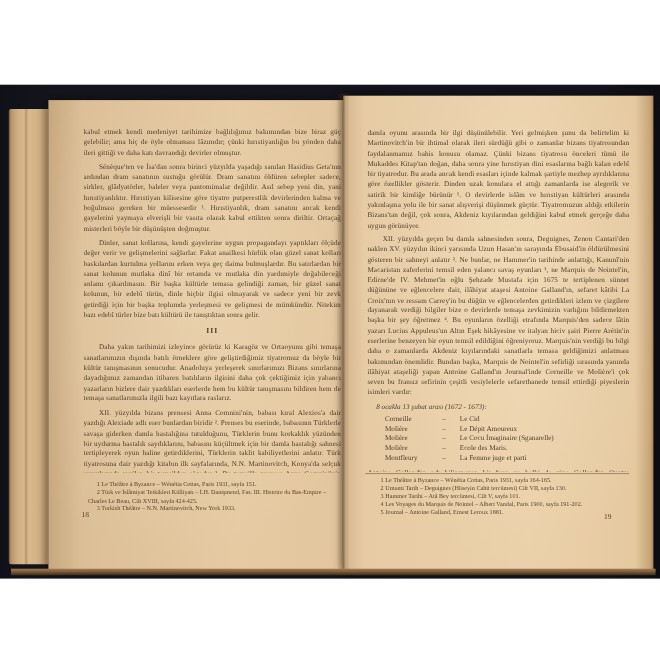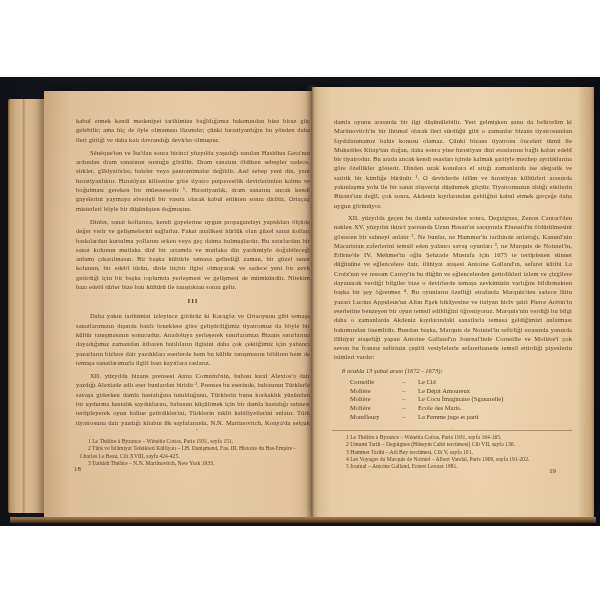--- a/index.html
+++ b/index.html
@@ -18,20 +18,21 @@
     position:absolute;left:0;top:14px;width:36px;height:414px;
     background:linear-gradient(90deg,#6e573c 0px,#b79468 2px,#cfae83 8px,#d8b88d 14px,#b6946a 15.5px,#d9ba8f 18px,#d2b287 28px,#bf9e73 34px,#c9a87d 36px);
     border-radius:2px 0 0 2px;
   }
   .page{position:absolute;box-shadow:0 0 10px rgba(0,0,0,0.55);}
   .page.left{
     left:36px;top:6px;width:268px;height:427px;
     background:
       radial-gradient(ellipse at 40% 45%, rgba(255,244,220,0.20), rgba(0,0,0,0) 70%),
       linear-gradient(90deg,#c7a87e 0%,#dcbf97 10%,#e5caa2 55%,#e2c59d 92%,#d3b38a 100%);
+    padding-left: 44px;
   }
   .page.right{
     left:304px;top:2px;width:282px;height:431px;
     background:
       radial-gradient(ellipse at 55% 40%, rgba(255,246,224,0.22), rgba(0,0,0,0) 72%),
       linear-gradient(90deg,#d4b68c 0%,#e6cba4 7%,#ebd1aa 60%,#e5c9a0 94%,#c6a478 99%,#a8855c 100%);
   }
   .gutter{
     position:absolute;left:298px;top:0;width:12px;height:433px;z-index:6;
     background:linear-gradient(90deg,rgba(92,62,32,0) 0%,rgba(92,62,32,0.28) 40%,rgba(64,40,18,0.50) 52%,rgba(92,62,32,0.20) 66%,rgba(92,62,32,0) 100%);

